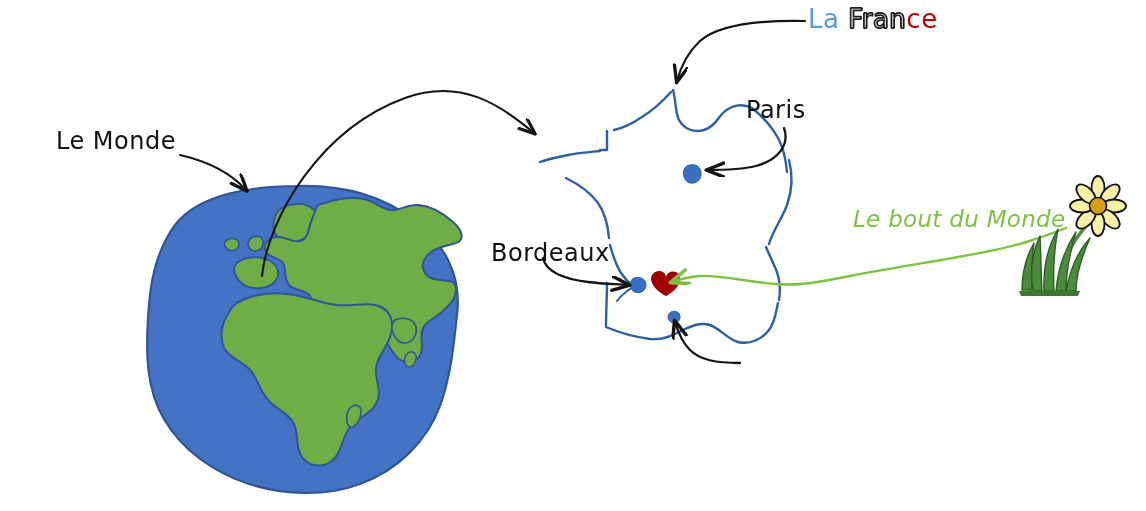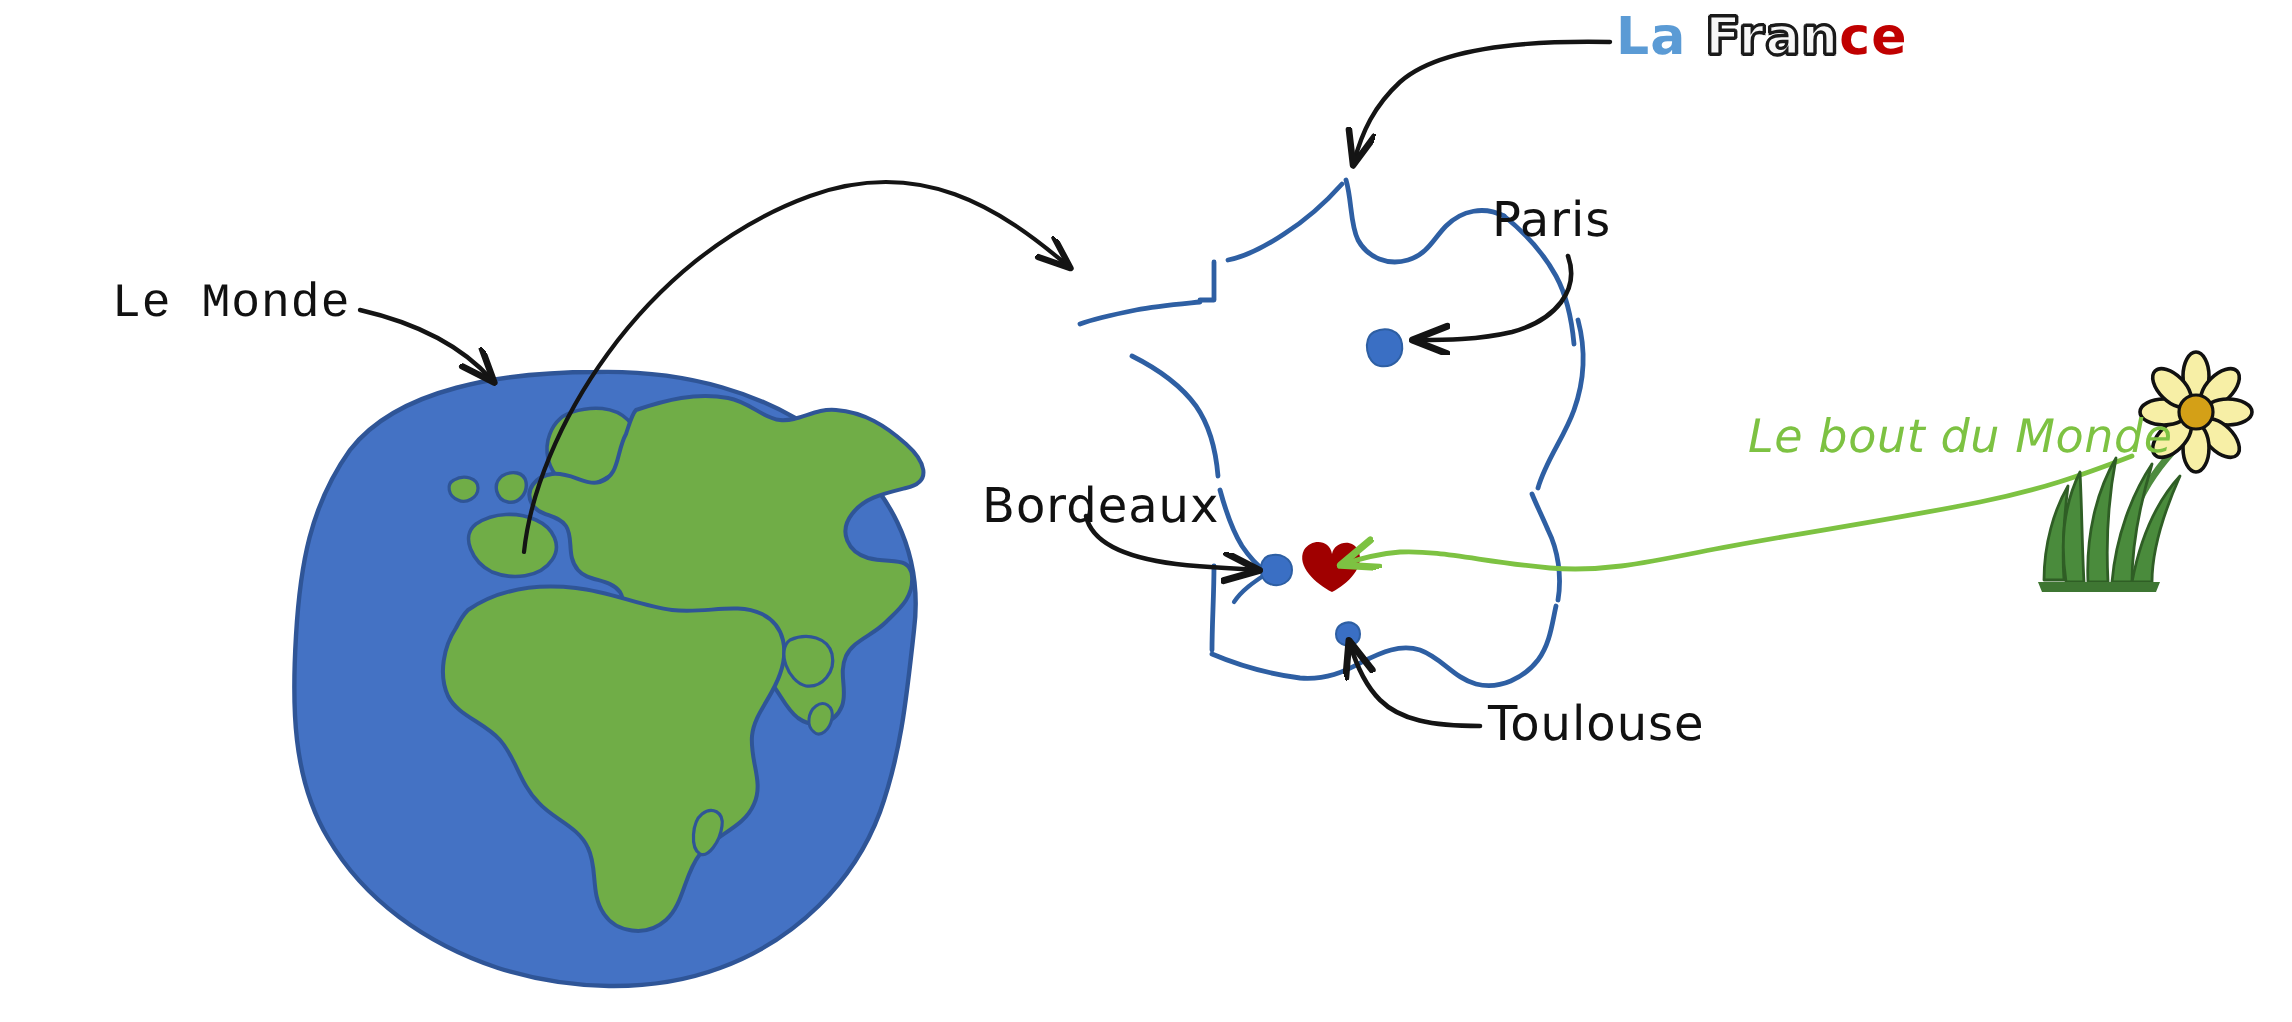--- a/index.html
+++ b/index.html
@@ -31,40 +31,39 @@
     -webkit-font-smoothing: antialiased;
   }
   .label-handwritten {
     font-family: "DejaVu Sans", sans-serif;
     font-size: 24px;
     color: #111111;
     letter-spacing: 0.5px;
   }
   #label-le-monde {
     left: 56px;
-    top: 139px;
-    font-family: Liberation Mono, monospace;
+    top: 127px;
   }
   #label-paris {
     left: 746px;
     top: 96px;
   }
   #label-bordeaux {
     left: 491px;
     top: 239px;
   }
   #label-toulouse {
     left: 744px;
     top: 348px;
   }
   #label-la-france {
     left: 808px;
     top: 4px;
     font-size: 26px;
-    font-weight: bold;
+    font-weight: normal;
     letter-spacing: 0.5px;
   }
   #label-la-france .t-la {
     color: #5B9BD5;
   }
   #label-la-france .t-fran {
     color: #f7f7f7;
     -webkit-text-stroke: 1.4px #1a1a1a;
     text-shadow:
       -1px 0 #1a1a1a, 1px 0 #1a1a1a,
@@ -73,21 +72,20 @@
   #label-la-france .t-ce {
     color: #C00000;
   }
   #label-le-bout {
     left: 853px;
     top: 206px;
     font-size: 23px;
     font-style: italic;
     color: #7DC242;
     letter-spacing: 0.3px;
-    margin-left: 21px;
   }
 </style>
 </head>
 <body>
 
 <div id="canvas">
 
   <svg id="scene" viewBox="0 0 1146 511" xmlns="http://www.w3.org/2000/svg">
 
     <defs>
@@ -320,17 +318,16 @@
   <div class="label label-handwritten" id="label-le-monde">Le Monde</div>
 
   <div class="label" id="label-la-france">
     <span class="t-la">La </span><span class="t-fran">Fran</span><span class="t-ce">ce</span>
   </div>
 
   <div class="label label-handwritten" id="label-paris">Paris</div>
 
   <div class="label label-handwritten" id="label-bordeaux">Bordeaux</div>
 
-  <div class="label label-handwritten" id="label-toulouse">Toulouse</div>
 
   <div class="label" id="label-le-bout">Le bout du Monde</div>
 
 </div>
 
 </body></html>

